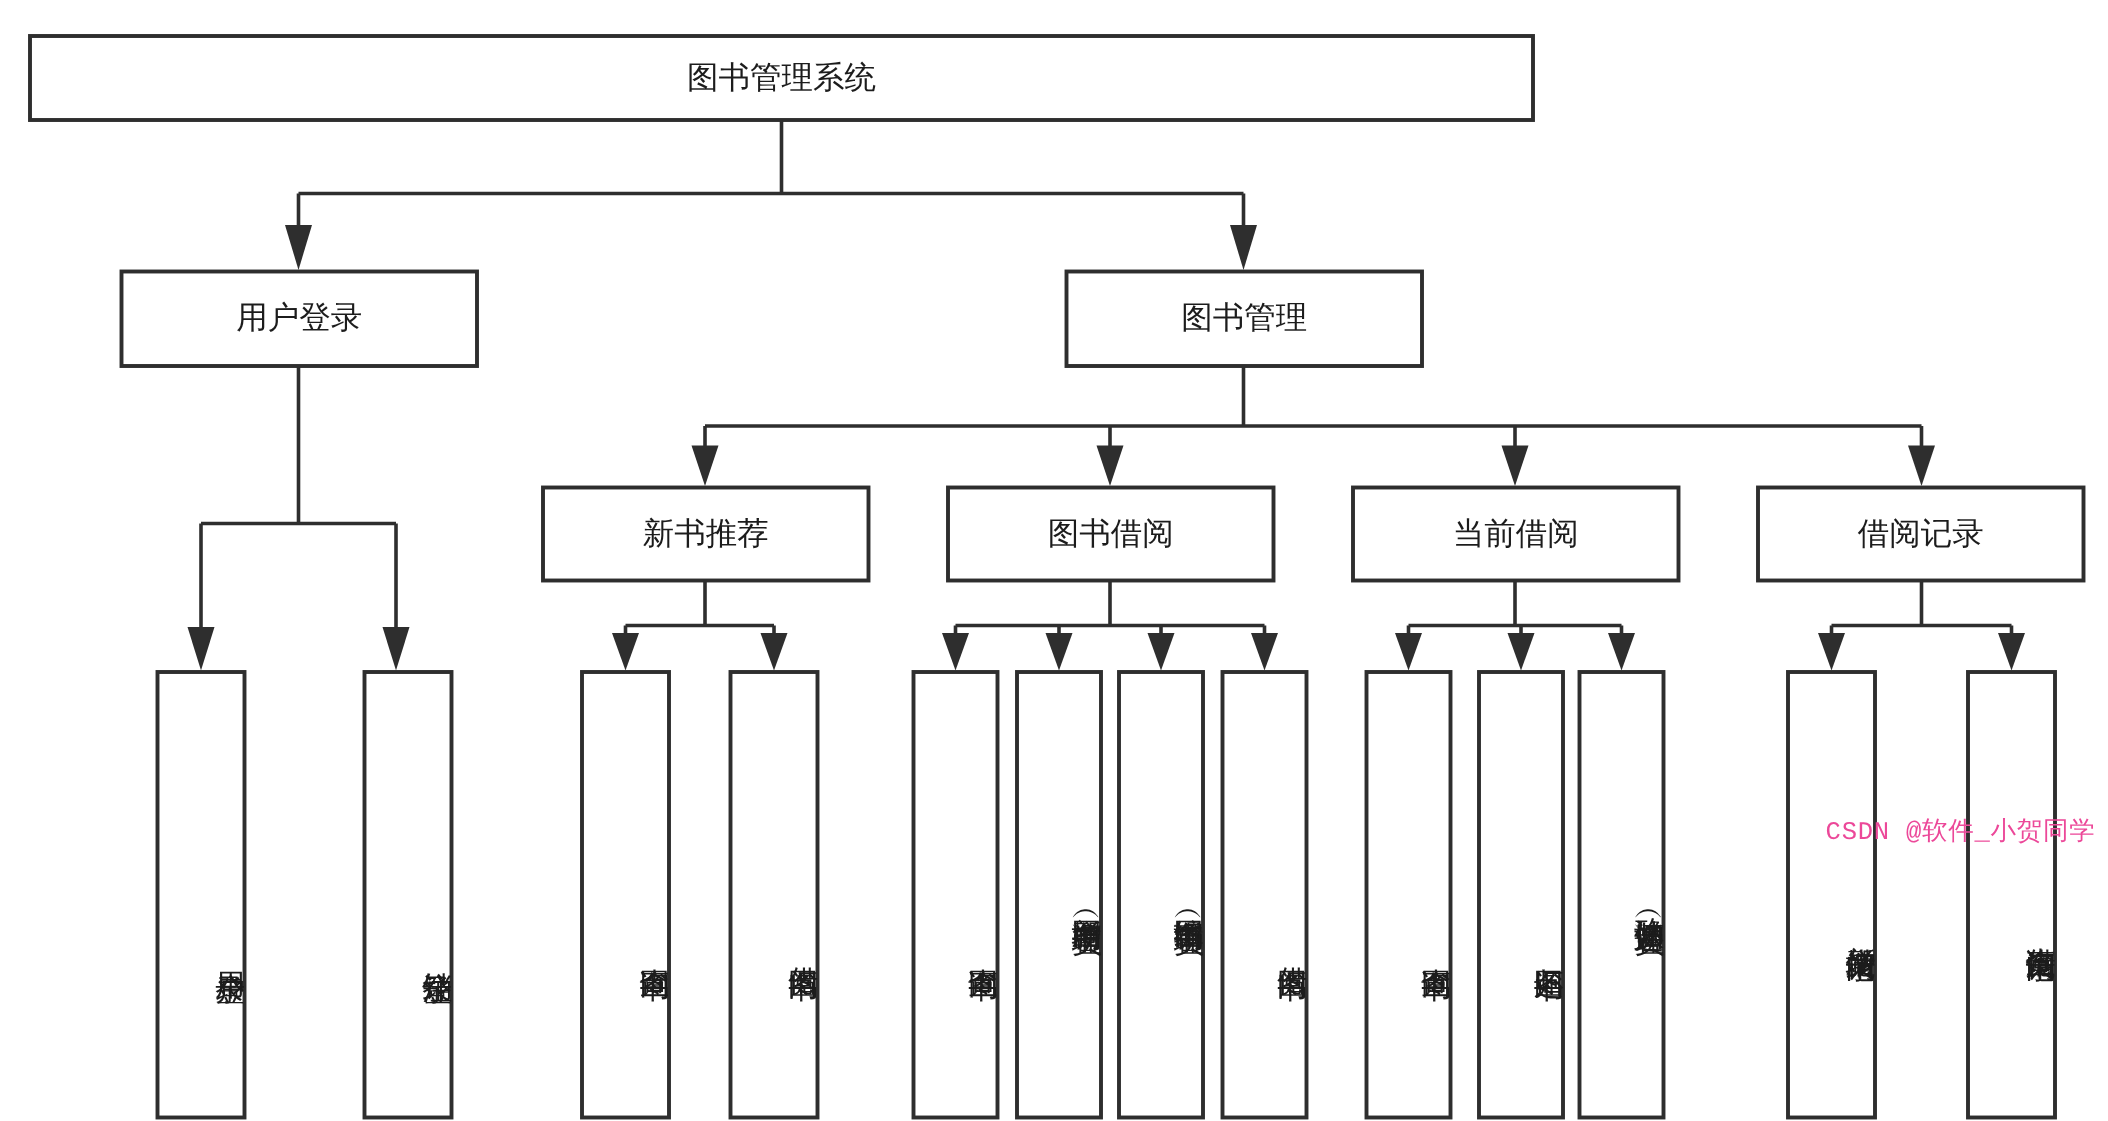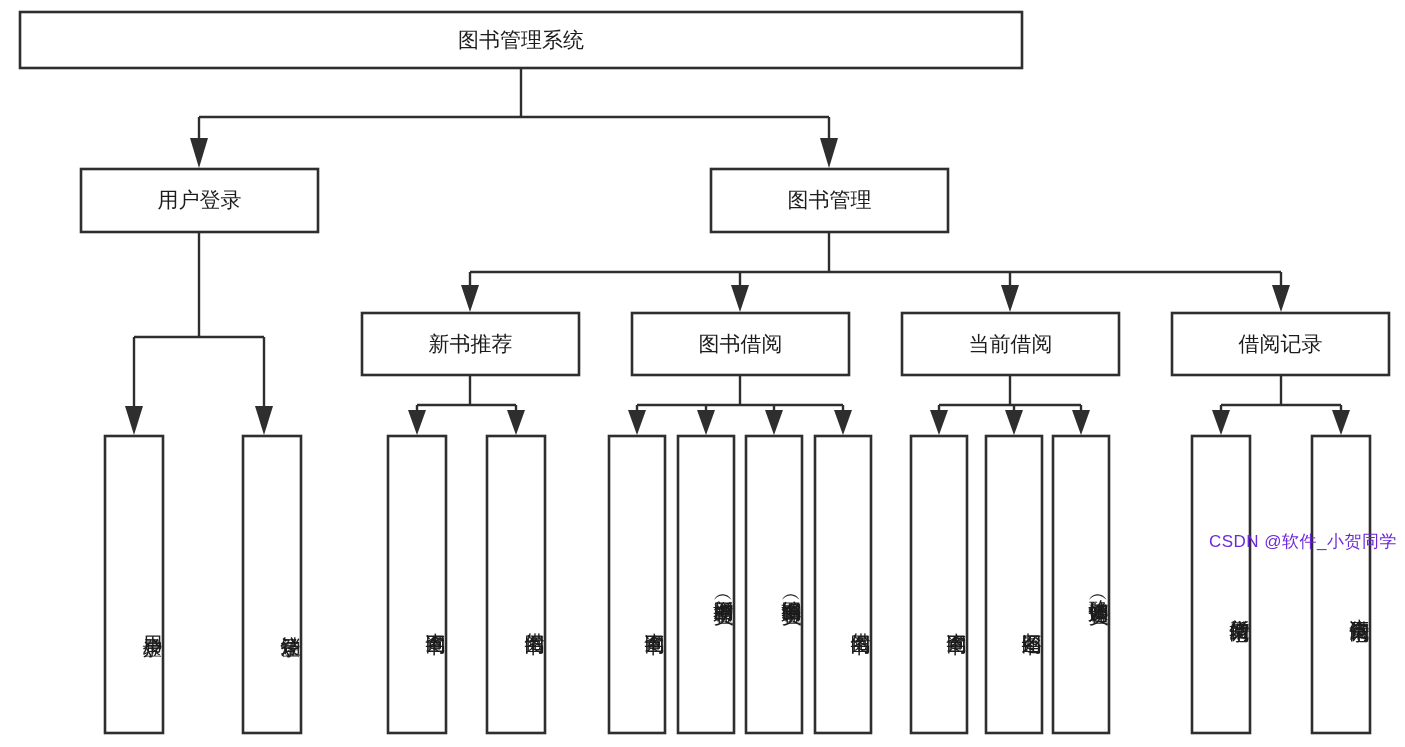--- a/index.html
+++ b/index.html
@@ -11,20 +11,21 @@
     width: 1405px;
     height: 747px;
     font-family: "Liberation Sans", "DejaVu Sans", sans-serif;
     overflow: hidden;
     position: relative;
   }
   #diagram-root {
     position: relative;
     width: 1405px;
     height: 563px;
+    margin-top: 12px;
   }
   svg.diagram-canvas {
     position: absolute;
     left: 0;
     top: 0;
     width: 1405px;
     height: 747px;
   }
   .node-box {
     fill: #ffffff;
@@ -60,23 +61,23 @@
     line-height: 1.0;
     color: #1c1c1c;
     letter-spacing: 1px;
     white-space: nowrap;
     pointer-events: none;
   }
   .watermark {
     position: absolute;
     right: 8px;
     bottom: 10px;
-    font-family: Liberation Sans, sans-serif;
+    font-family: Liberation Mono, monospace;
     font-size: 17px;
-    color: #6d28d9;
+    color: #ec4899;
     letter-spacing: 0.5px;
     white-space: nowrap;
   }
 </style>
 </head>
 <body>
 
 <div id="diagram-root">
 
   <svg class="diagram-canvas" viewBox="0 0 1405 747" xmlns="http://www.w3.org/2000/svg">

